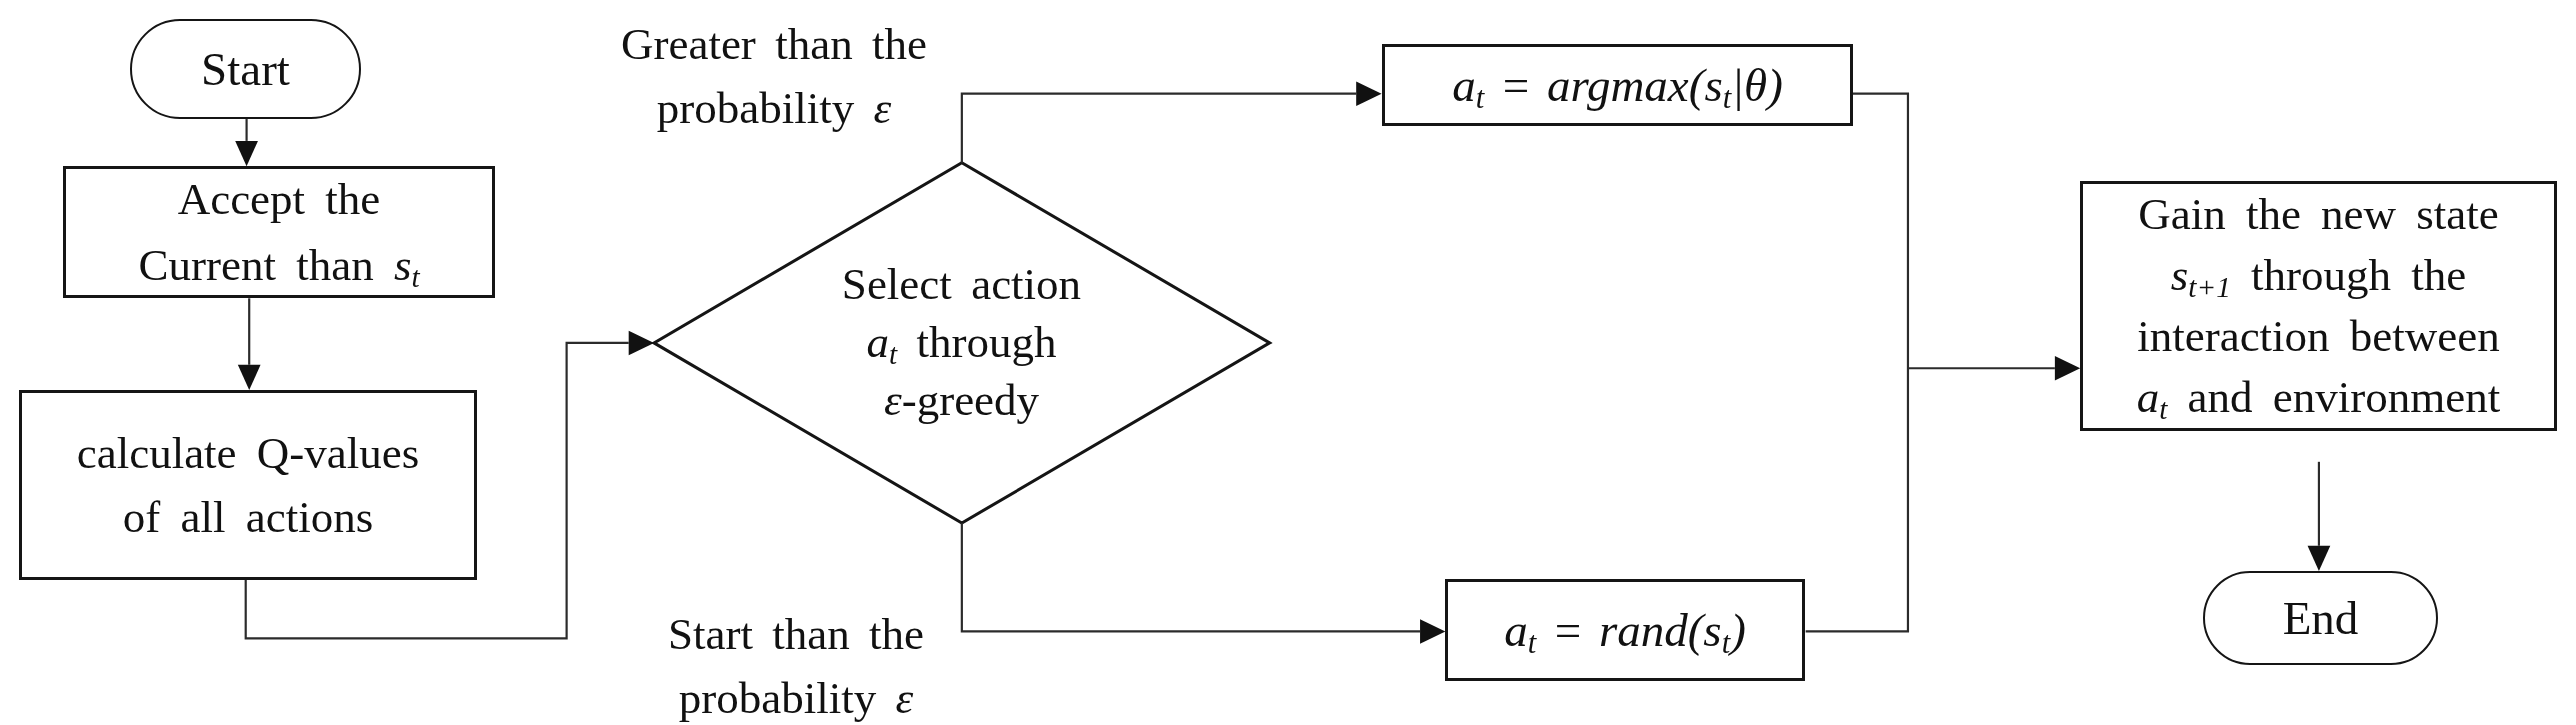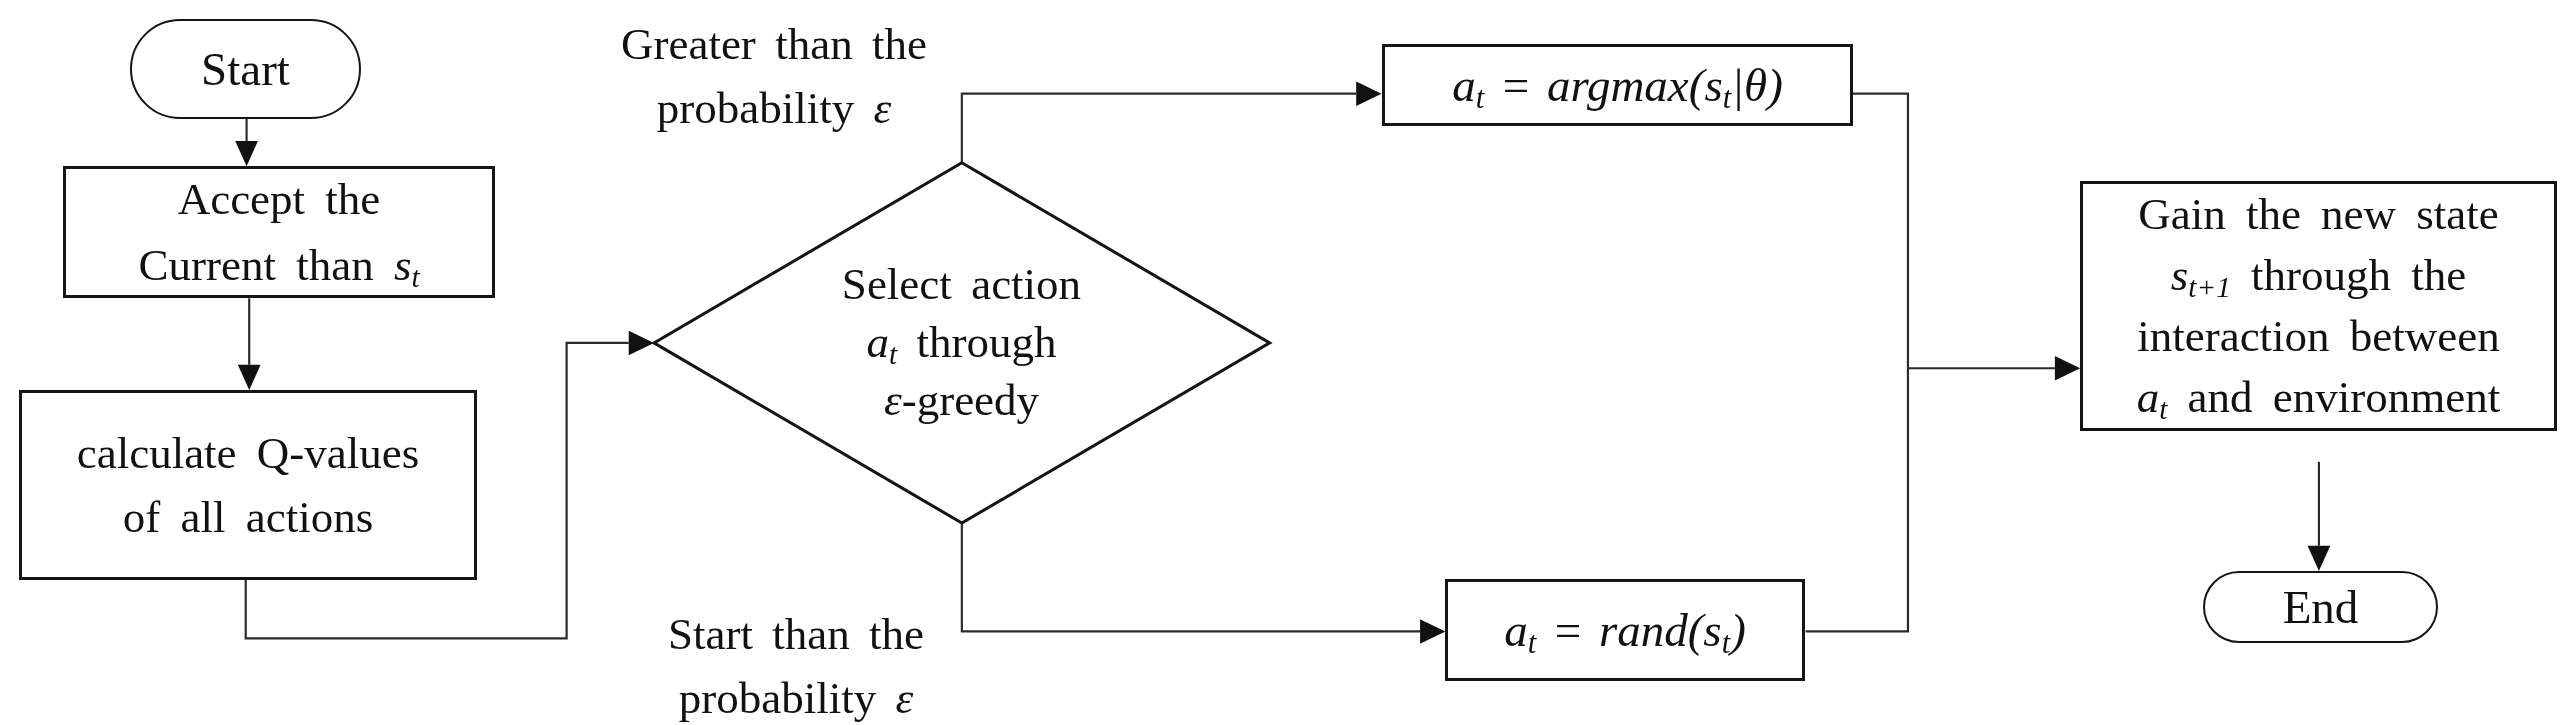--- a/index.html
+++ b/index.html
@@ -30,21 +30,21 @@
   .mv{font-style:italic;}
   .sb{font-size:65%;font-style:italic;position:relative;top:0.24em;line-height:0;letter-spacing:0;}
   .formula{font-style:italic;font-size:47px;word-spacing:0.08em;}
   #node-start{left:130px;top:19px;width:231px;height:100px;border-radius:50px;font-size:47px;}
   #node-accept{left:63px;top:166px;width:432px;height:132px;}
   #node-enter{left:19px;top:390px;width:458px;height:190px;}
   #decision-text{left:743px;top:255px;width:437px;height:175px;}
   #node-argmax{left:1382px;top:44px;width:471px;height:82px;}
   #node-rand{left:1445px;top:579px;width:360px;height:102px;}
   #node-gain{left:2080px;top:181px;width:477px;height:250px;}
-  #node-end{left:2203px;top:571px;width:235px;height:72px;border-radius:47px;font-size:47px;}
+  #node-end{left:2203px;top:571px;width:235px;height:94px;border-radius:47px;font-size:47px;}
   #label-greater{left:573px;top:12.2px;width:402px;}
   #label-less{left:595px;top:602px;width:402px;}
 </style>
 </head>
 <body>
 
 <div class="stage">
 
   <svg width="2576" height="726" viewBox="0 0 2946 830">
     <polygon points="1100,186 1452,392 1100,598 748,392" fill="#ffffff" stroke="#151515" stroke-width="3.5"></polygon>

